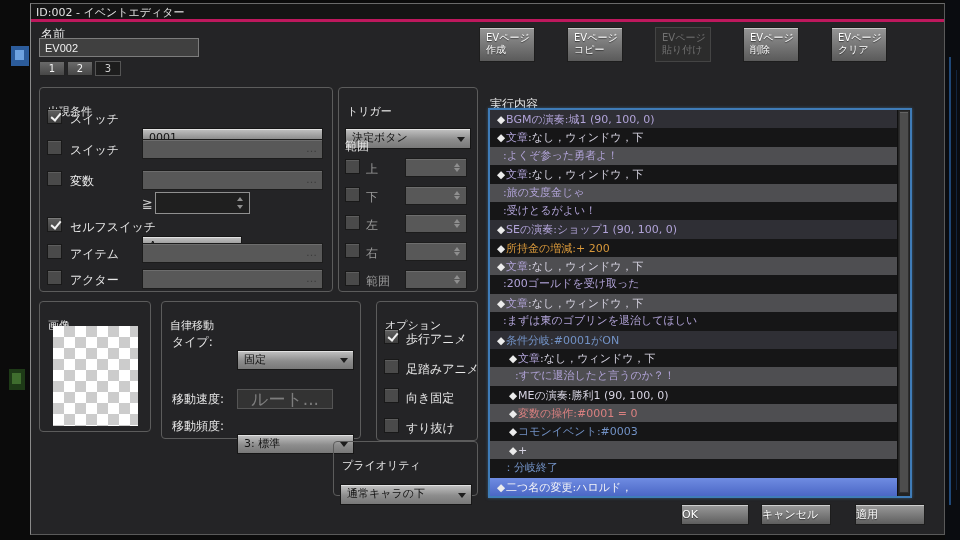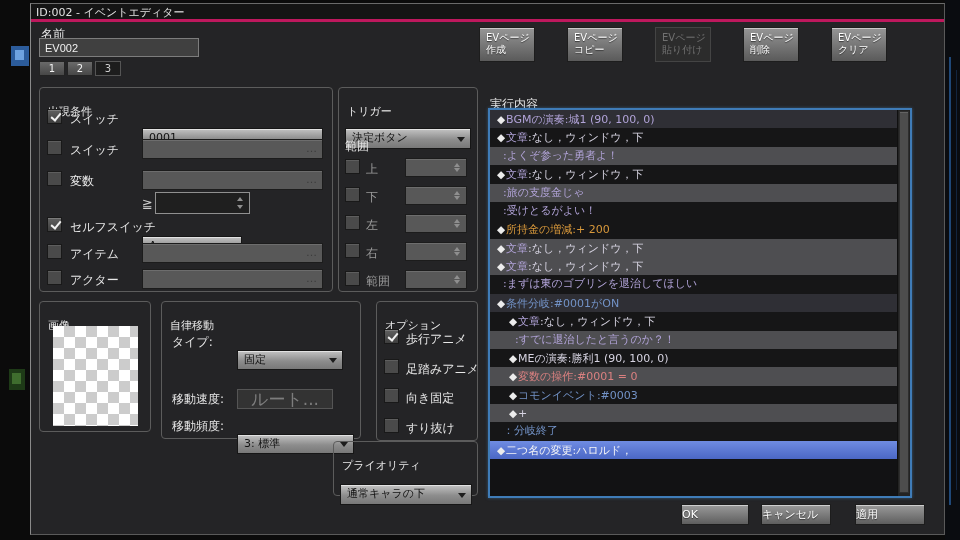--- a/index.html
+++ b/index.html
@@ -227,21 +227,21 @@
       </div>
 
     <div class="group" style="left:8px;top:297px;width:112px;height:131px;">
       <div class="gtitle">画像</div>
       <div class="checker" style="left:13px;top:24px;width:85px;height:100px;"></div>
     </div>
 
     <div class="group" style="left:130px;top:297px;width:200px;height:138px;">
       <div class="gtitle">自律移動</div>
       <div class="lbl" style="left:10px;top:32px;">タイプ:</div>
-      <div class="silver" style="left:75px;top:28px;width:106px;height:20px;">
+      <div class="silver" style="left:75px;top:28px;width:117px;height:20px;">
         <span>固定</span>
         <span class="dd-arrow"></span>
       </div>
       <div class="rtebtn" style="left:75px;top:53px;width:96px;height:20px;">ルート...</div>
       <div class="lbl" style="left:10px;top:89px;">移動速度:</div>
       <div class="lbl" style="left:10px;top:116px;">移動頻度:</div>
       <div class="silver" style="left:75px;top:112px;width:117px;height:20px;">
         <span>3: 標準</span>
         <span class="dd-arrow"></span>
       </div>
@@ -277,22 +277,24 @@
 
     <div class="lbl" style="left:459px;top:92px;">実行内容</div>
     <div class="exec-list">
       <div class="xrows" id="exec-host">
           <div class="xrow sh-m ind-0"><span class="bullet">◆</span><span class="c-lav">BGMの演奏:城1 (90, 100, 0)</span></div>
           <div class="xrow sh-d ind-0"><span class="bullet">◆</span><span class="c-lav">文章</span><span class="c-wht">:なし，ウィンドウ，下</span></div>
           <div class="xrow sh-g ind-0 cont"><span class="c-lav">:よくぞ参った勇者よ！</span></div>
           <div class="xrow sh-d ind-0"><span class="bullet">◆</span><span class="c-lav">文章</span><span class="c-wht">:なし，ウィンドウ，下</span></div>
           <div class="xrow sh-g ind-0 cont"><span class="c-lav">:旅の支度金じゃ</span></div>
           <div class="xrow sh-d ind-0 cont"><span class="c-lav">:受けとるがよい！</span></div>
+          <div class="xrow sh-m ind-0"><span class="bullet">◆</span><span class="c-lav">SEの演奏:ショップ1 (90, 100, 0)</span></div>
           <div class="xrow sh-d ind-0"><span class="bullet">◆</span><span class="c-org">所持金の増減:+ 200</span></div>
           <div class="xrow sh-g ind-0"><span class="bullet">◆</span><span class="c-lav">文章</span><span class="c-wht">:なし，ウィンドウ，下</span></div>
+          <div class="xrow sh-d ind-0 cont"><span class="c-lav">:200ゴールドを受け取った</span></div>
           <div class="xrow sh-g ind-0"><span class="bullet">◆</span><span class="c-lav">文章</span><span class="c-wht">:なし，ウィンドウ，下</span></div>
           <div class="xrow sh-d ind-0 cont"><span class="c-lav">:まずは東のゴブリンを退治してほしい</span></div>
           <div class="xrow sh-m ind-0"><span class="bullet">◆</span><span class="c-blu">条件分岐:#0001がON</span></div>
           <div class="xrow sh-d ind-1"><span class="bullet">◆</span><span class="c-lav">文章</span><span class="c-wht">:なし，ウィンドウ，下</span></div>
           <div class="xrow sh-g ind-1 cont"><span class="c-lav">:すでに退治したと言うのか？！</span></div>
           <div class="xrow sh-d ind-1"><span class="bullet">◆</span><span class="c-wht">MEの演奏:勝利1 (90, 100, 0)</span></div>
           <div class="xrow sh-g ind-1"><span class="bullet">◆</span><span class="c-red">変数の操作:#0001 = 0</span></div>
           <div class="xrow sh-d ind-1"><span class="bullet">◆</span><span class="c-blu">コモンイベント:#0003</span></div>
           <div class="xrow sh-g ind-1"><span class="bullet">◆</span><span class="c-wht">+</span></div>
           <div class="xrow sh-d ind-0 cont"><span class="c-blu">：分岐終了</span></div>

